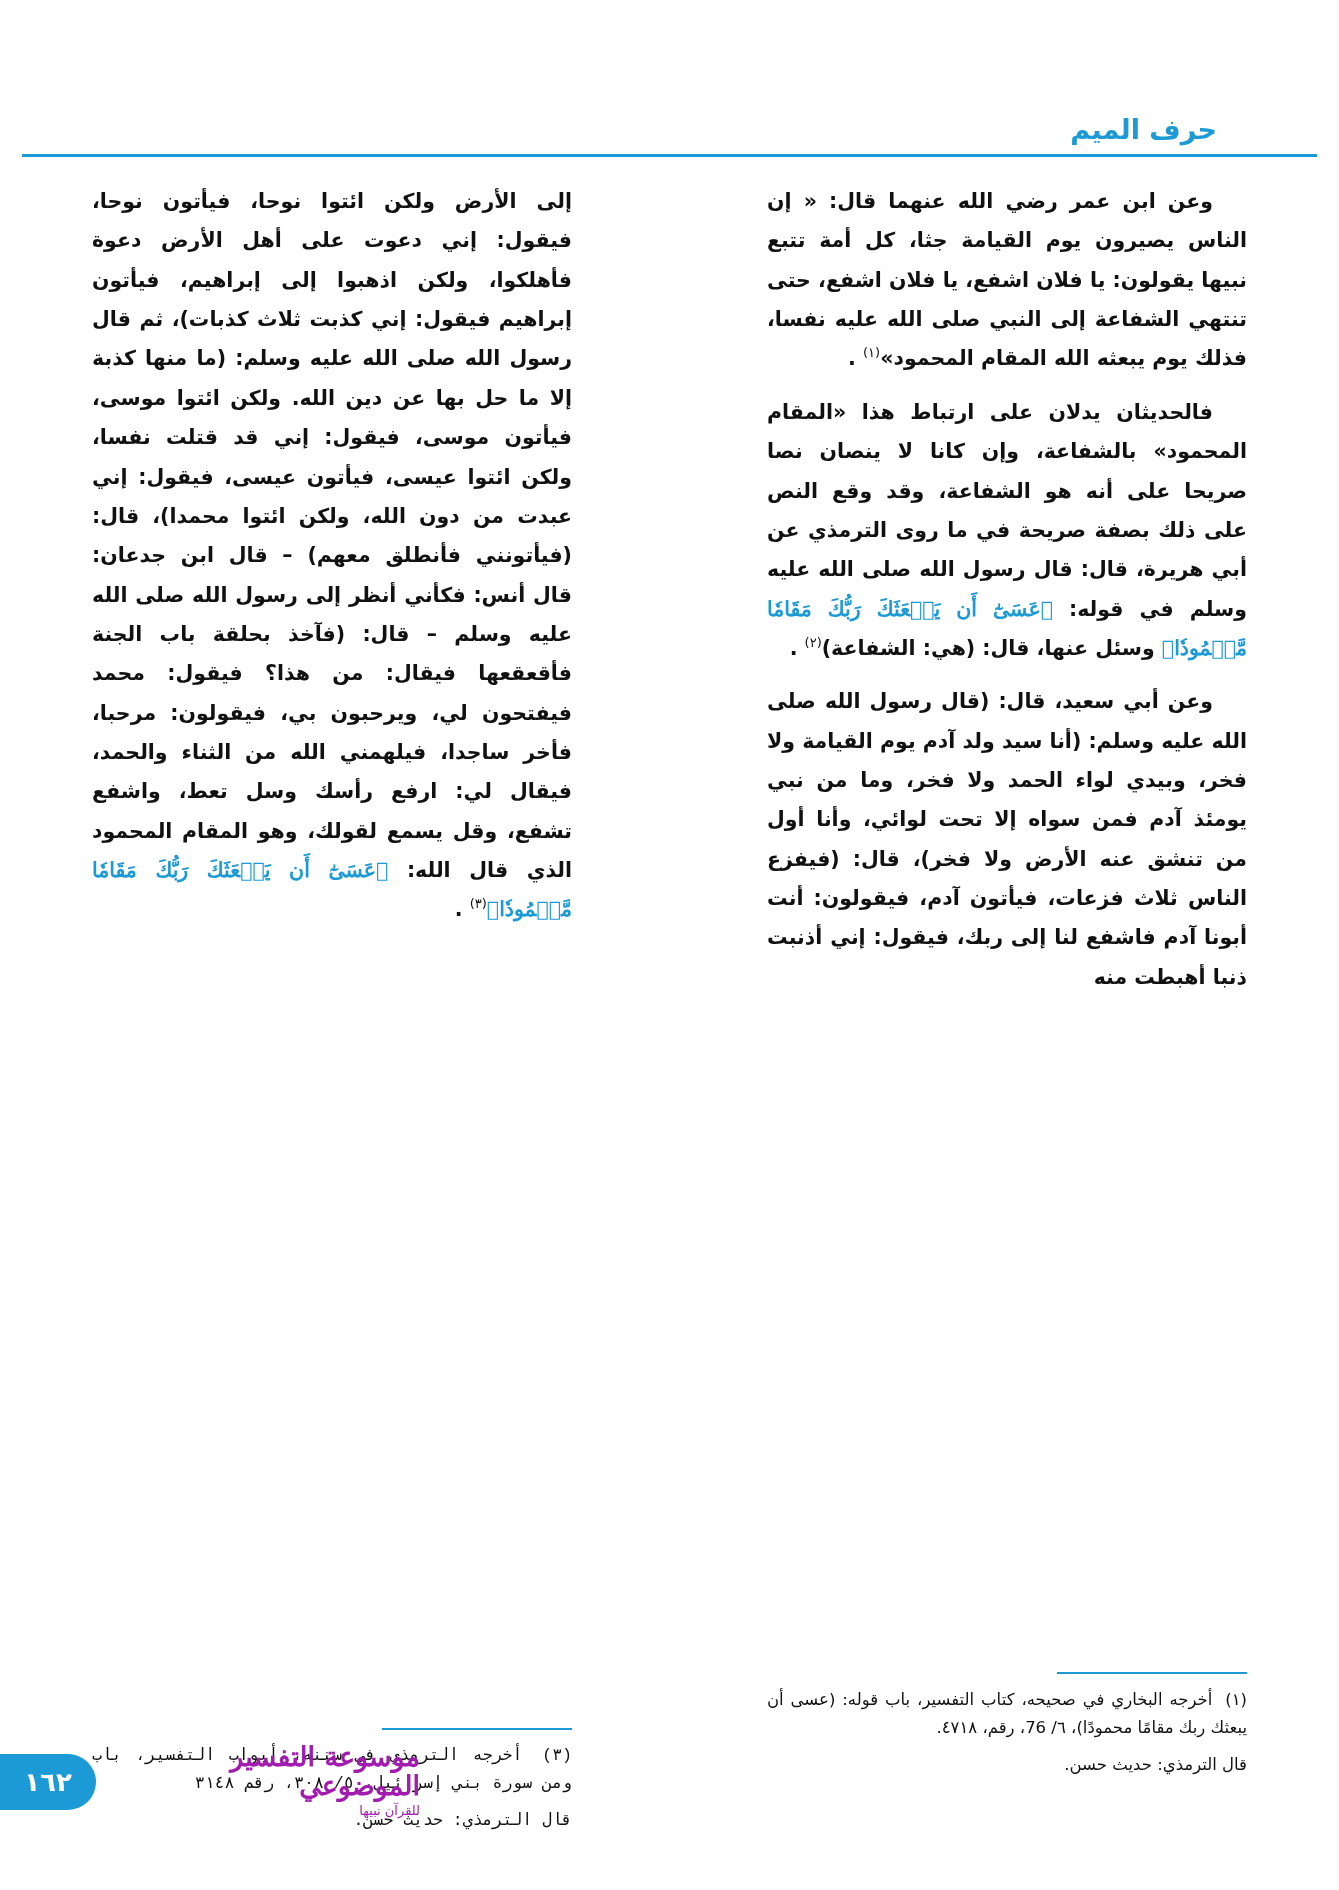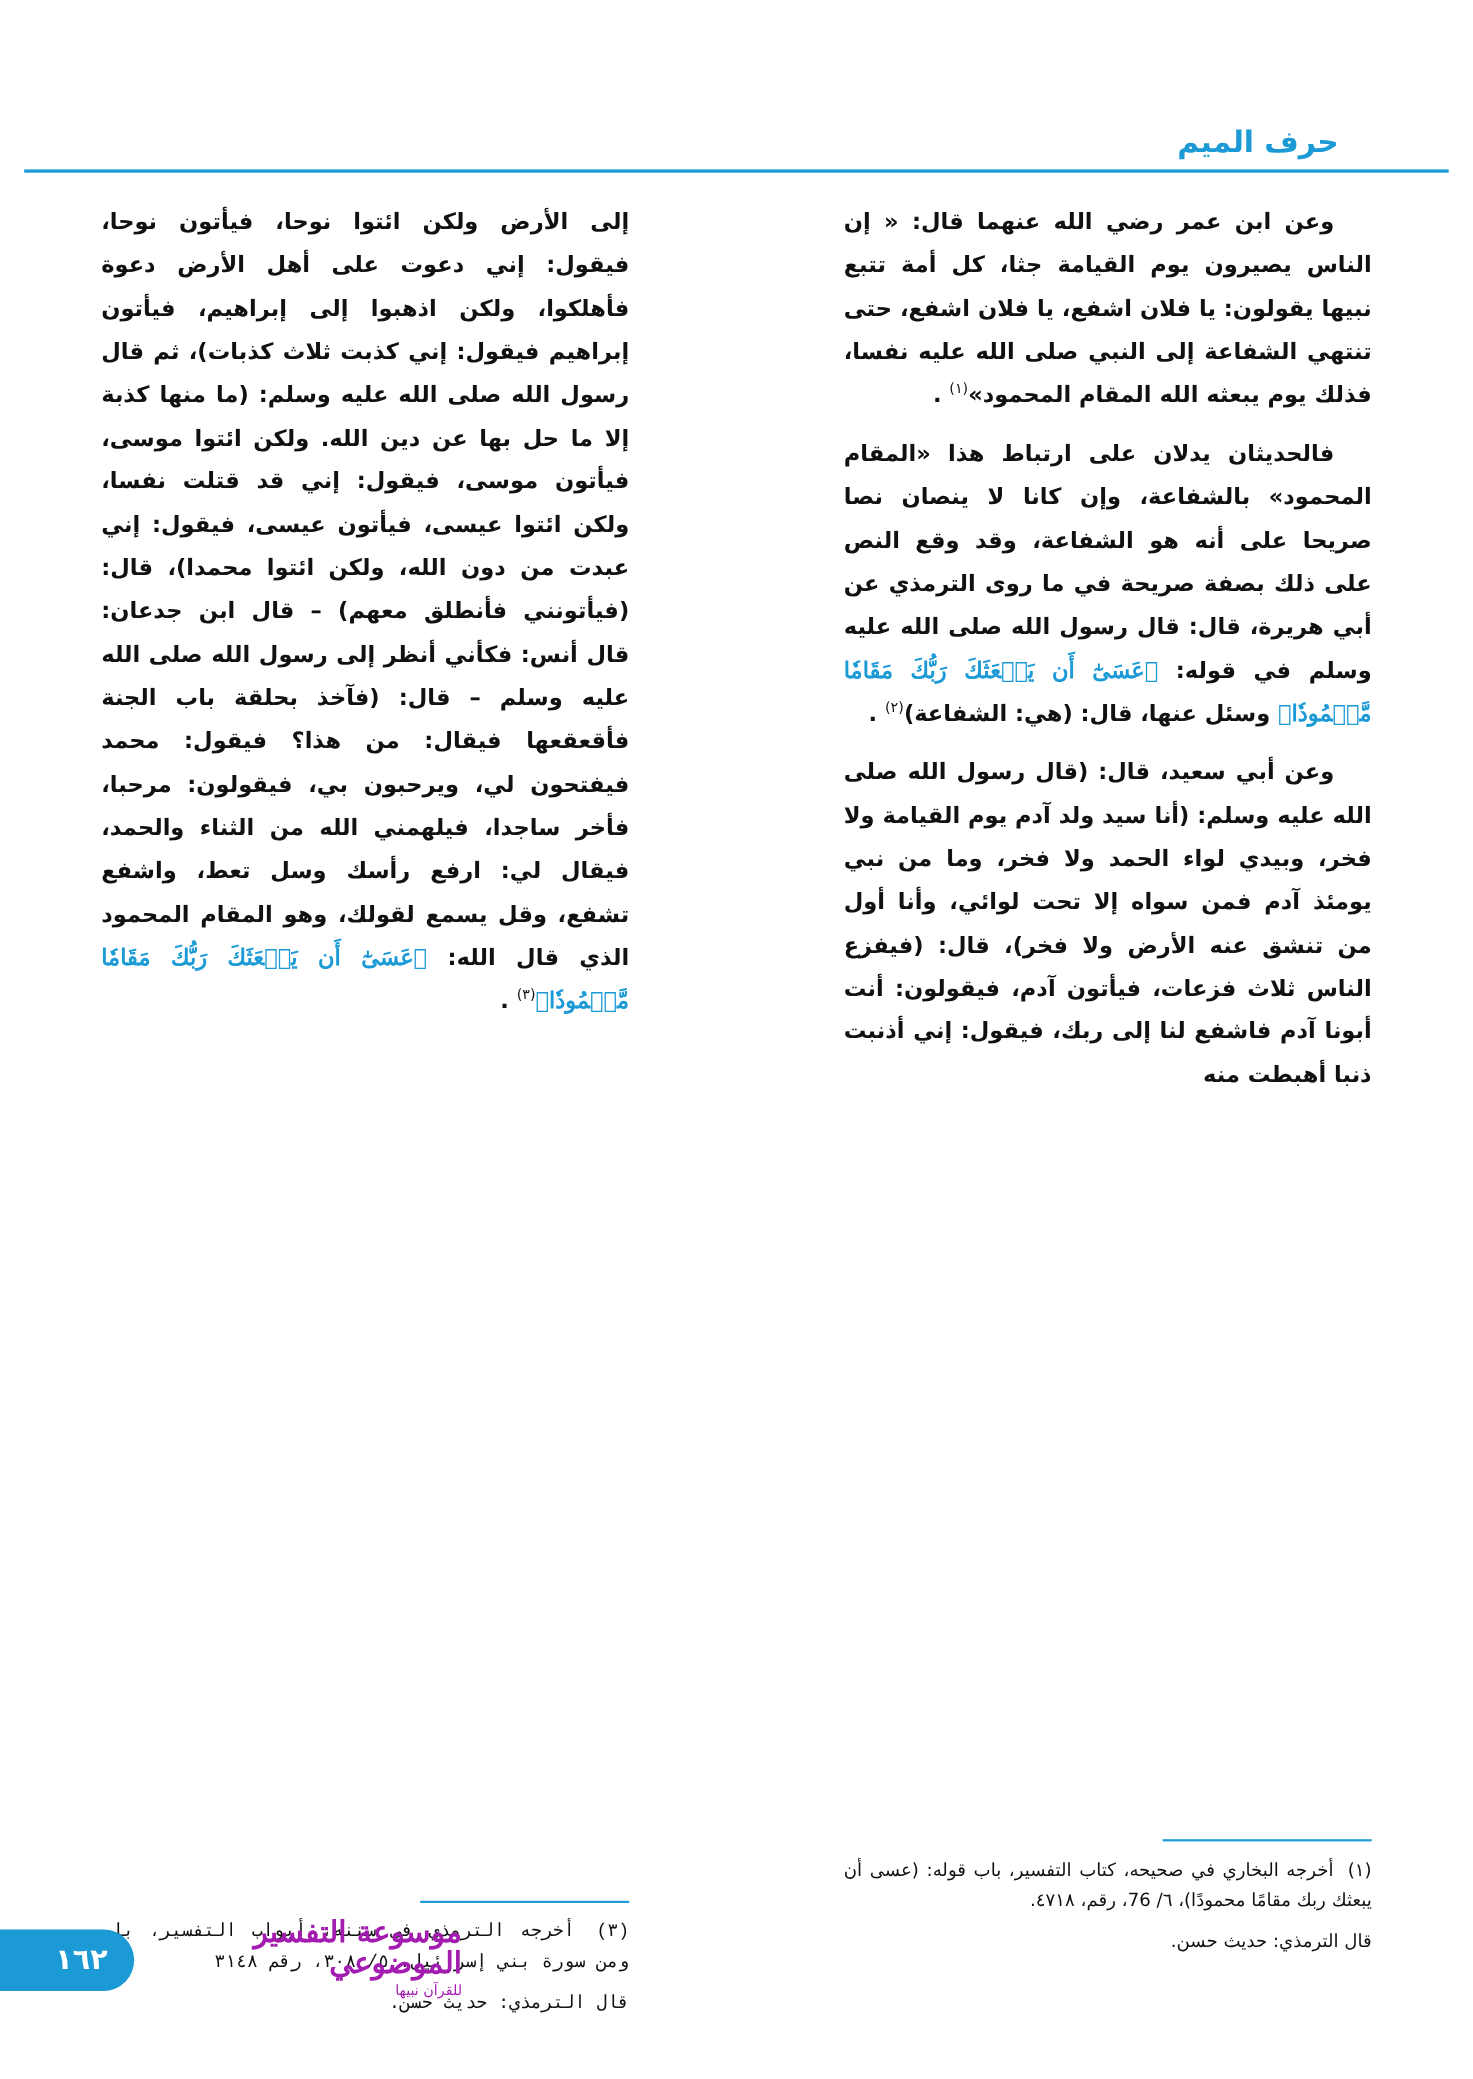--- a/index.html
+++ b/index.html
@@ -121,21 +121,20 @@
     background: #1b9ad6;
     border-top-right-radius: 28px;
     border-bottom-right-radius: 28px;
     color: #ffffff;
     font-size: 26px;
     font-weight: bold;
     display: flex;
     align-items: center;
     justify-content: center;
     letter-spacing: 1px;
-    padding-left: 26px;
   }
   .logo {
     position: absolute;
     left: 120px;
     bottom: 18px;
     width: 300px;
     text-align: right;
     color: #a21caf;
   }
   .logo-main {

